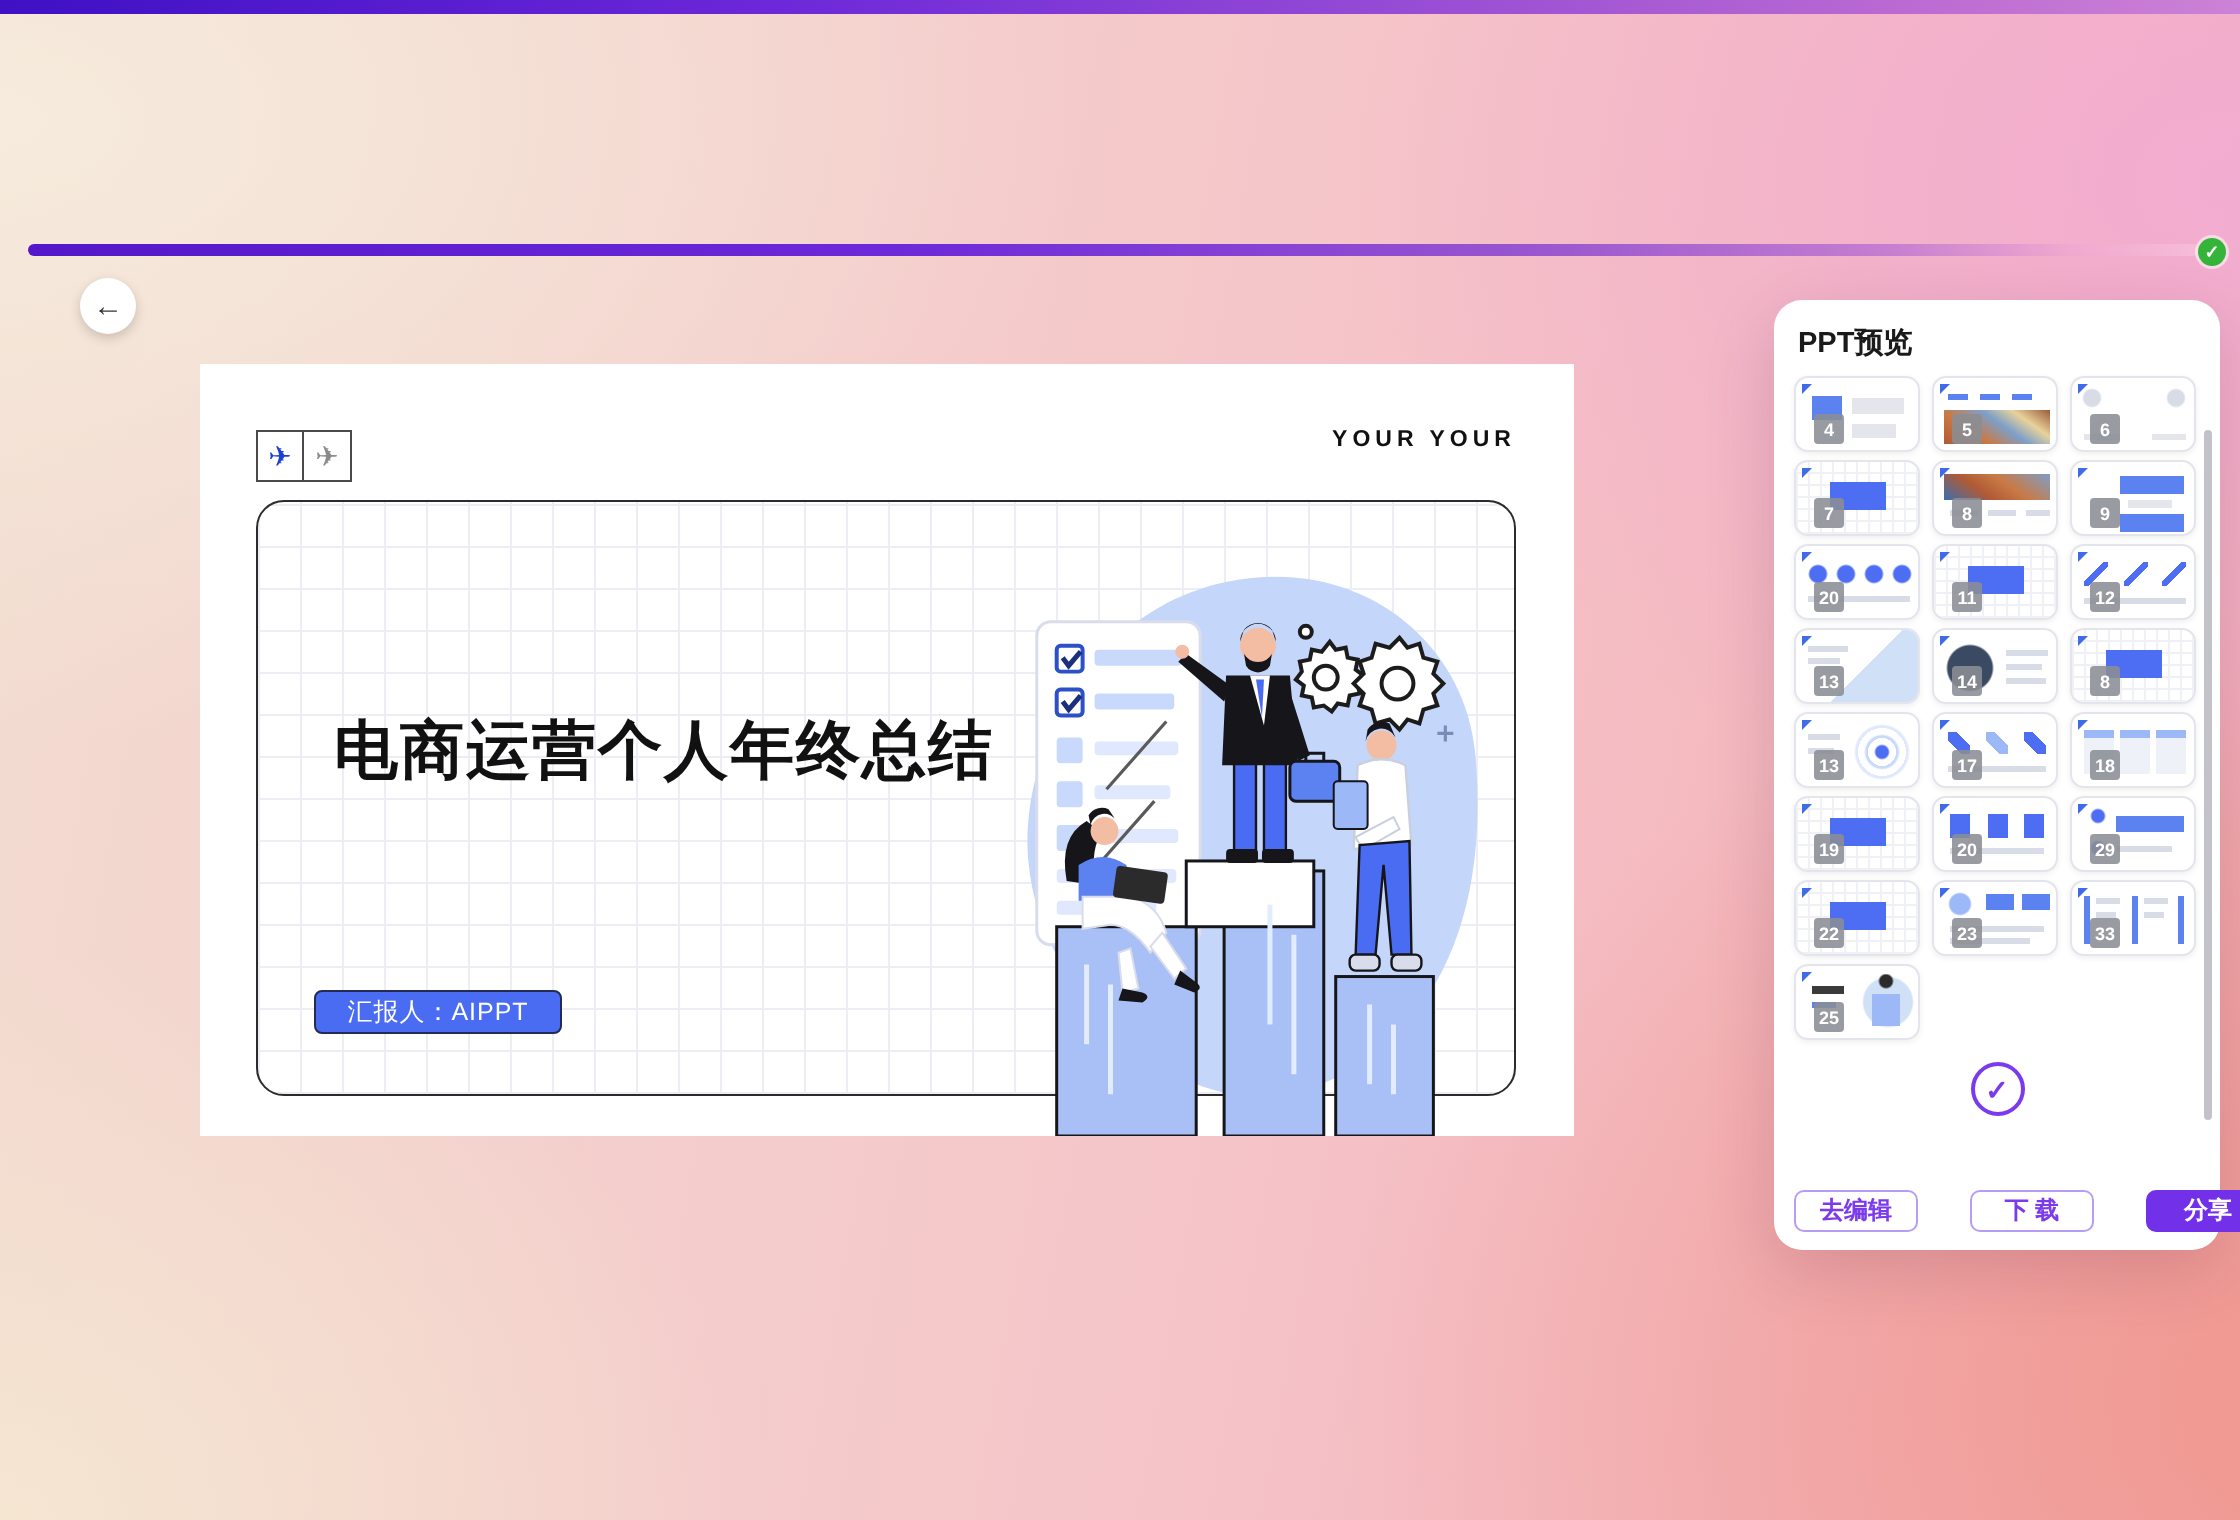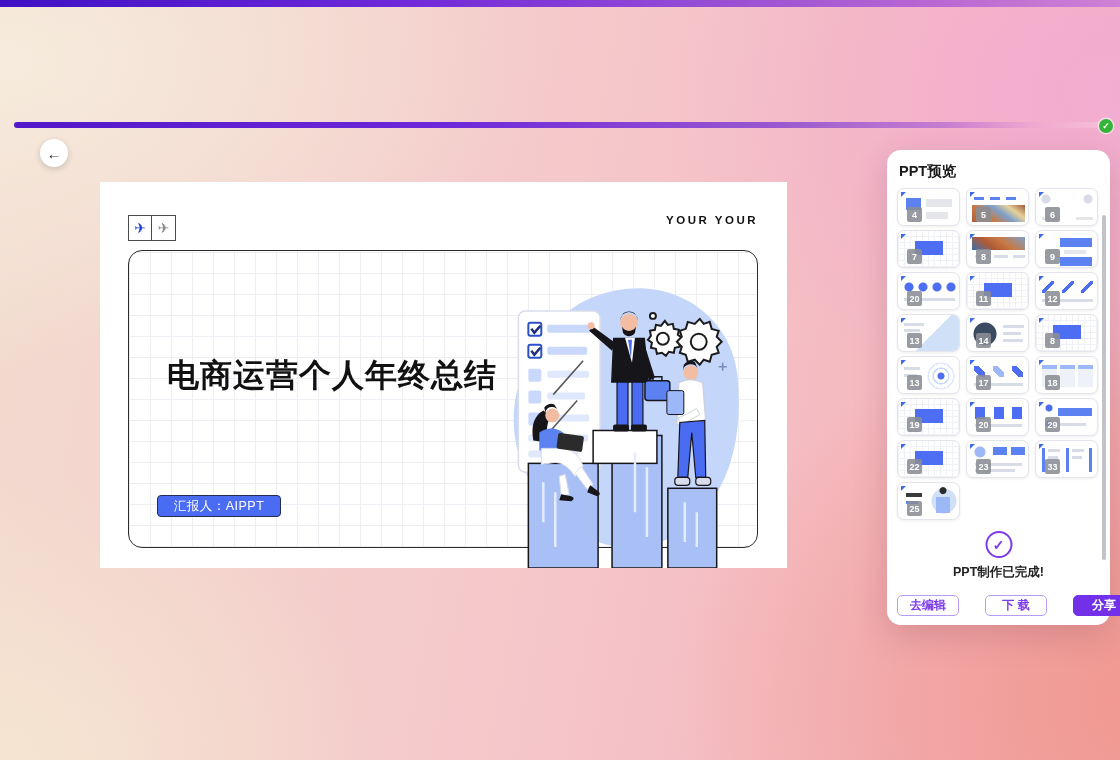--- a/index.html
+++ b/index.html
@@ -435,19 +435,18 @@
         <div class="num">33</div>
       </div>
       <div class="thumb k-thanks">
         <div class="motif"></div>
         <div class="pen"></div>
         <div class="num">25</div>
       </div>
     </div>
   <div class="panel-scrollbar"></div>
   <div class="done-circle">✓</div>
-  <div class="done-text">PPT制作已完成!</div>
   <div class="panel-actions">
     <button class="pbtn">去编辑</button>
     <button class="pbtn">下 载</button>
     <button class="pbtn primary">分享</button>
   </div>
 </div>
 
 </body></html>

